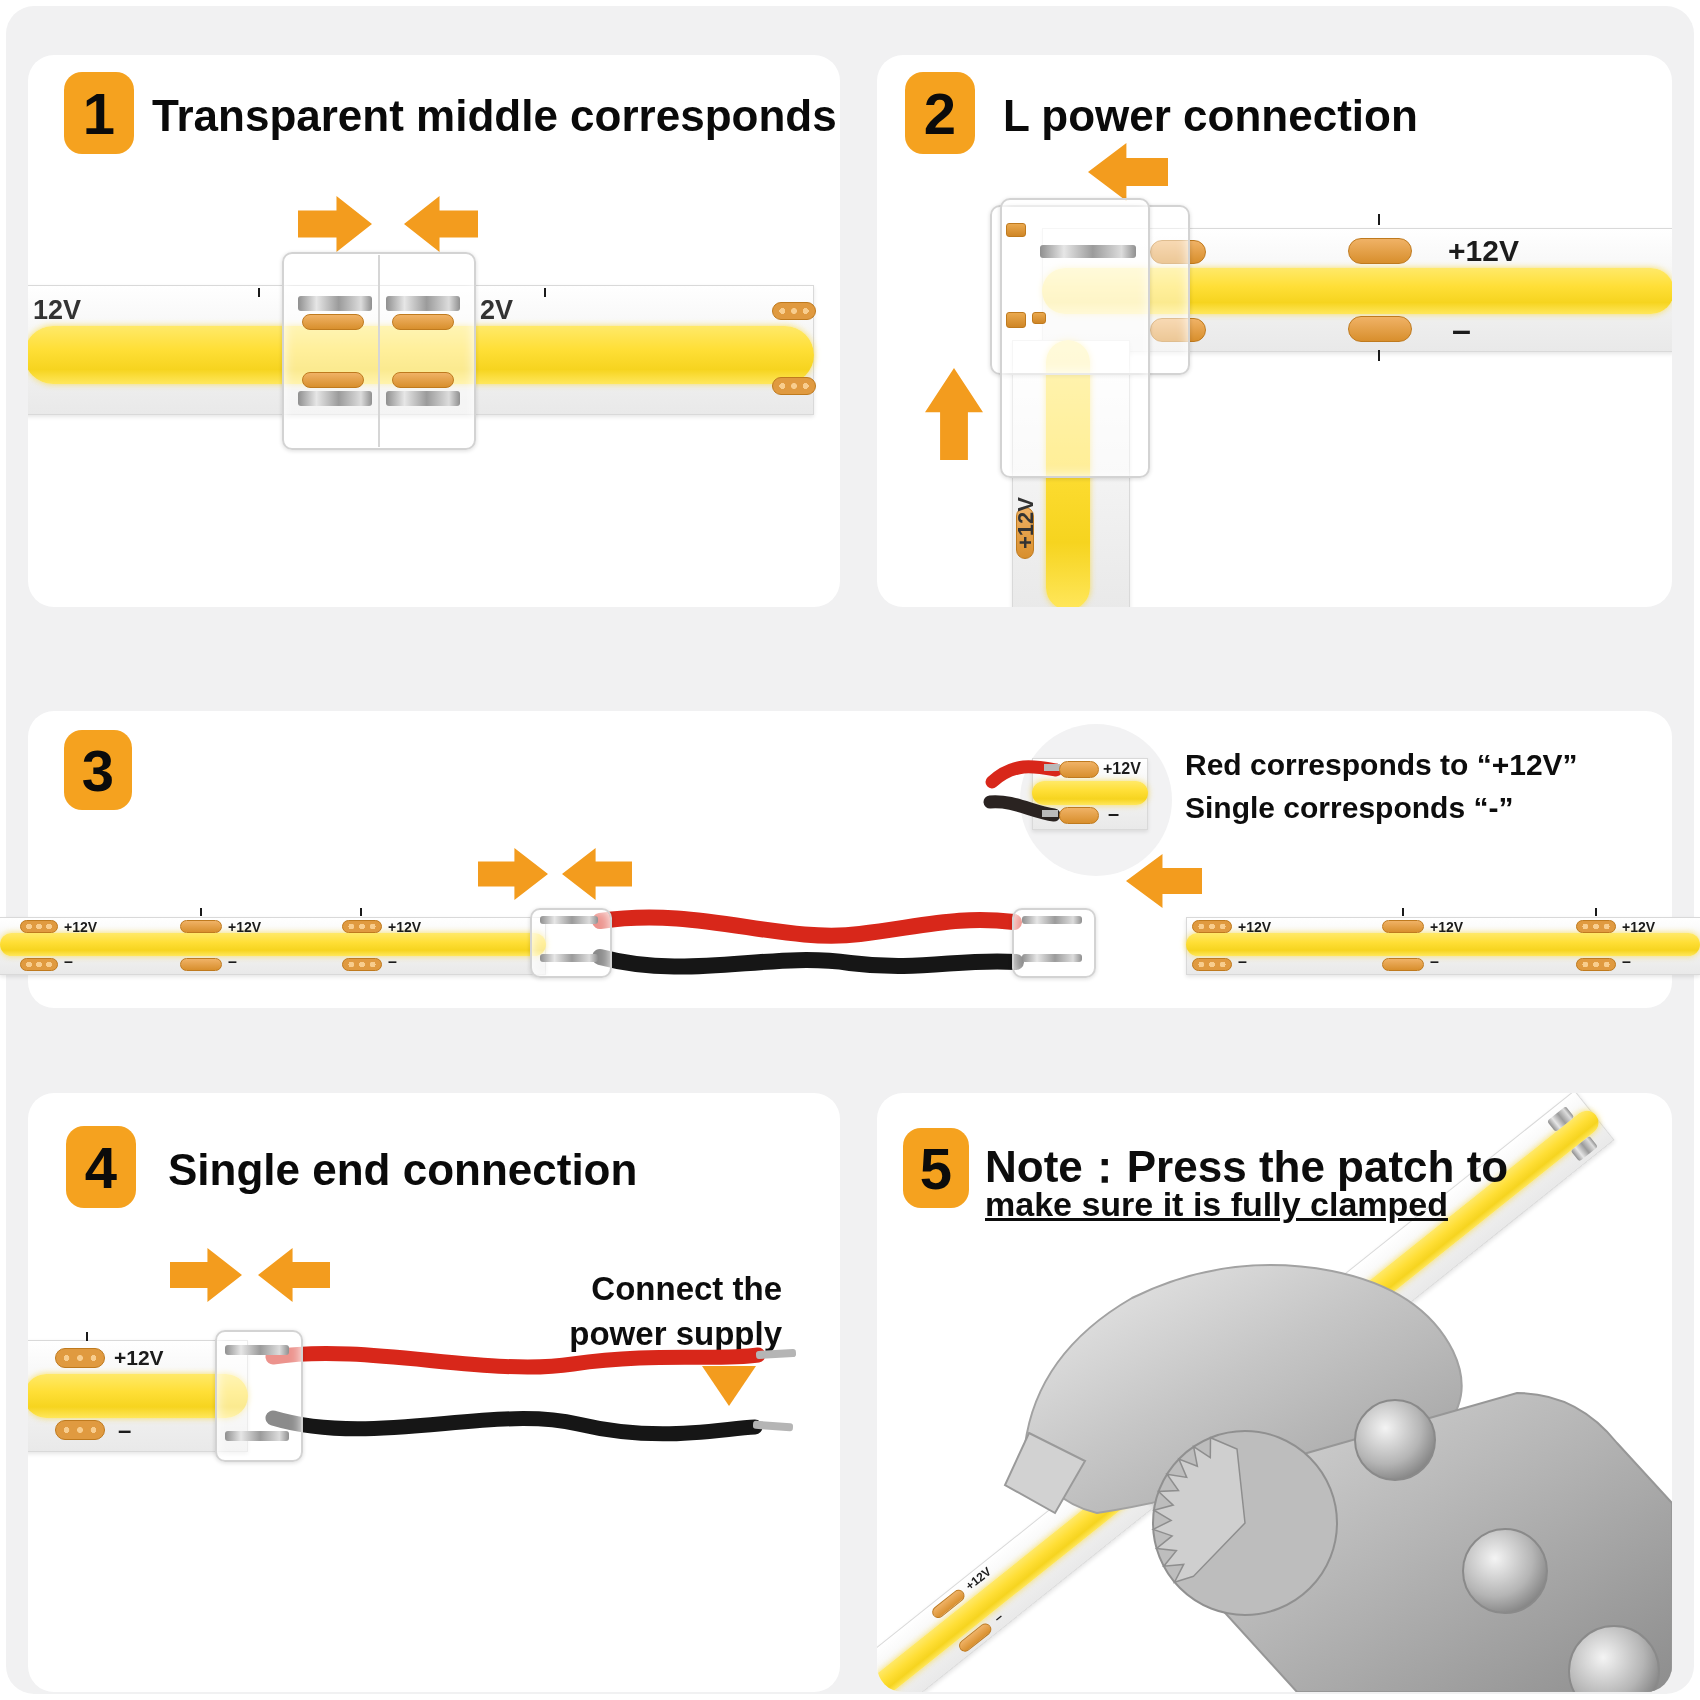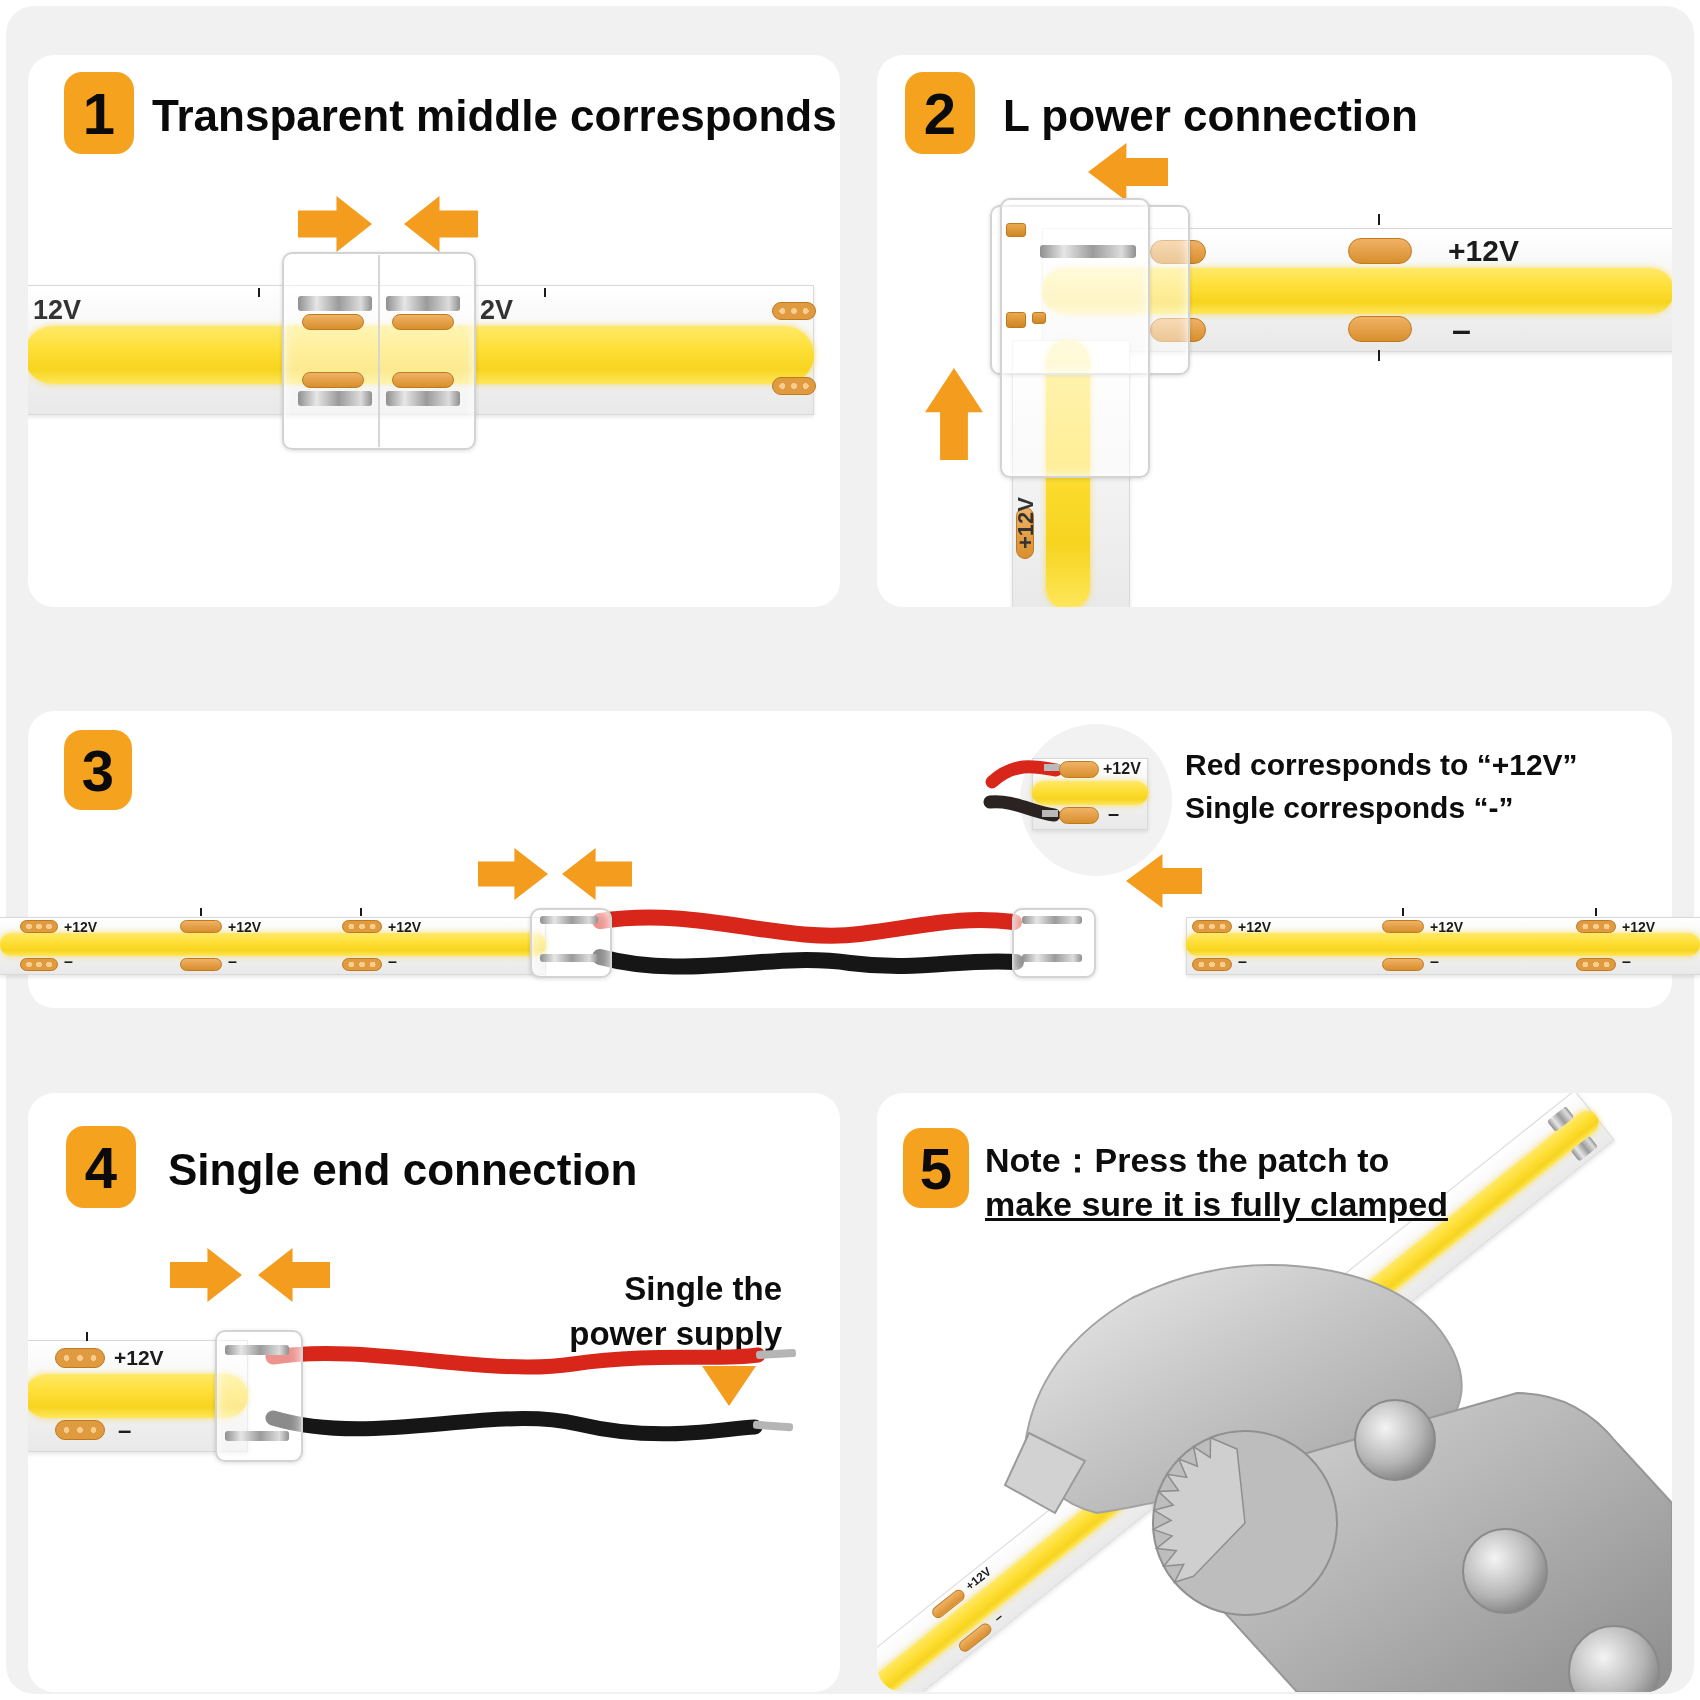--- a/index.html
+++ b/index.html
@@ -164,21 +164,21 @@
   <div class="lbl" style="left:1622px;top:919px;font-size:14px;">+12V</div>
   <div class="lbl" style="left:1238px;top:953px;font-size:16px;">–</div>
   <div class="lbl" style="left:1430px;top:953px;font-size:16px;">–</div>
   <div class="lbl" style="left:1622px;top:953px;font-size:16px;">–</div>
   <div class="tick" style="left:1402px;top:908px;height:8px;"></div>
   <div class="tick" style="left:1595px;top:908px;height:8px;"></div>
 
   <div class="panel" style="left:28px;top:1093px;width:812px;height:599px;overflow:hidden;">
     <div class="badge" style="left:38px;top:33px;width:70px;height:82px;">4</div>
     <div class="title" style="left:140px;top:52px;">Single end connection</div>
-    <div class="note" style="left:754px;top:177px;font-size:33px;transform:translateX(-100%);">Single the</div>
+    <div class="note" style="left:754px;top:177px;font-size:33px;transform:translateX(-100%);">Connect the</div>
     <div class="note" style="left:754px;top:222px;font-size:33px;transform:translateX(-100%);">power supply</div>
     <div class="arrow tri" style="left:674px;top:273px;width:54px;height:40px;"></div>
     <div class="arrow ar" style="left:142px;top:155px;width:72px;height:54px;"></div>
     <div class="arrow al" style="left:230px;top:155px;width:72px;height:54px;"></div>
 
     <div class="strip" style="left:-4px;top:247px;width:224px;height:112px;border-left:none;"></div>
     <div class="cob" style="left:-4px;top:281px;width:224px;height:44px;"></div>
     <div class="tick" style="left:58px;top:239px;height:9px;"></div>
     <div class="pad3" style="left:27px;top:255px;width:50px;height:20px;"></div>
     <div class="pad3" style="left:27px;top:327px;width:50px;height:20px;"></div>
@@ -237,17 +237,17 @@
       <path d="M 148,352 Q 160,260 255,205 Q 350,158 455,178 Q 545,196 576,258 Q 596,300 570,332 L 430,370 Q 300,408 220,420 Q 168,408 148,352 Z" fill="url(#mg)" stroke="#a2a2a2" stroke-width="2"></path>
       <path d="M 430,360 L 640,300 Q 700,300 740,350 L 795,410 L 795,599 L 420,599 L 330,500 Q 318,430 370,390 Z" fill="url(#mg2)" stroke="#979797" stroke-width="2"></path>
       <circle cx="368" cy="430" r="92" fill="#bdbdbd" stroke="#909090" stroke-width="2"></circle>
       <path d="M 316.6,483.2 L 297.5,489.2 L 306.7,471.4 L 286.8,473.2 L 299.4,457.7 L 279.6,455.4 L 295.1,442.9 L 276.2,436.4 L 294.1,427.4 L 276.9,417.2 L 296.2,412.1 L 281.5,398.5 L 301.5,397.6 L 290,381.2 L 309.7,384.4 L 301.9,366.1 L 320.4,373.3 L 316.6,353.7 L 333.3,364.7 L 333.5,344.7 L 360,356 L 368,430 Z" fill="#cfcfcf" stroke="#8e8e8e" stroke-width="1.5"></path>
       <polygon points="152,340 208,368 178,420 128,392" fill="#d2d2d2" stroke="#9a9a9a" stroke-width="2"></polygon>
       <circle cx="518" cy="347" r="40" fill="url(#riv)" stroke="#8a8a8a" stroke-width="2"></circle>
       <circle cx="628" cy="478" r="42" fill="url(#riv)" stroke="#8a8a8a" stroke-width="2"></circle>
       <circle cx="737" cy="578" r="45" fill="url(#riv)" stroke="#8a8a8a" stroke-width="2"></circle>
     </svg>
     <div class="badge" style="left:26px;top:35px;width:66px;height:80px;">5</div>
-    <div class="note" style="left:108px;top:45px;font-size:34px;">Note：Press the patch to</div>
+    <div class="note" style="left:108px;top:45px;font-size:44px;">Note：Press the patch to</div>
     <div class="note" style="left:108px;top:92px;font-size:34px;text-decoration:underline;">make sure it is fully clamped</div>
   </div>
 
 </div>
 
 </body></html>

